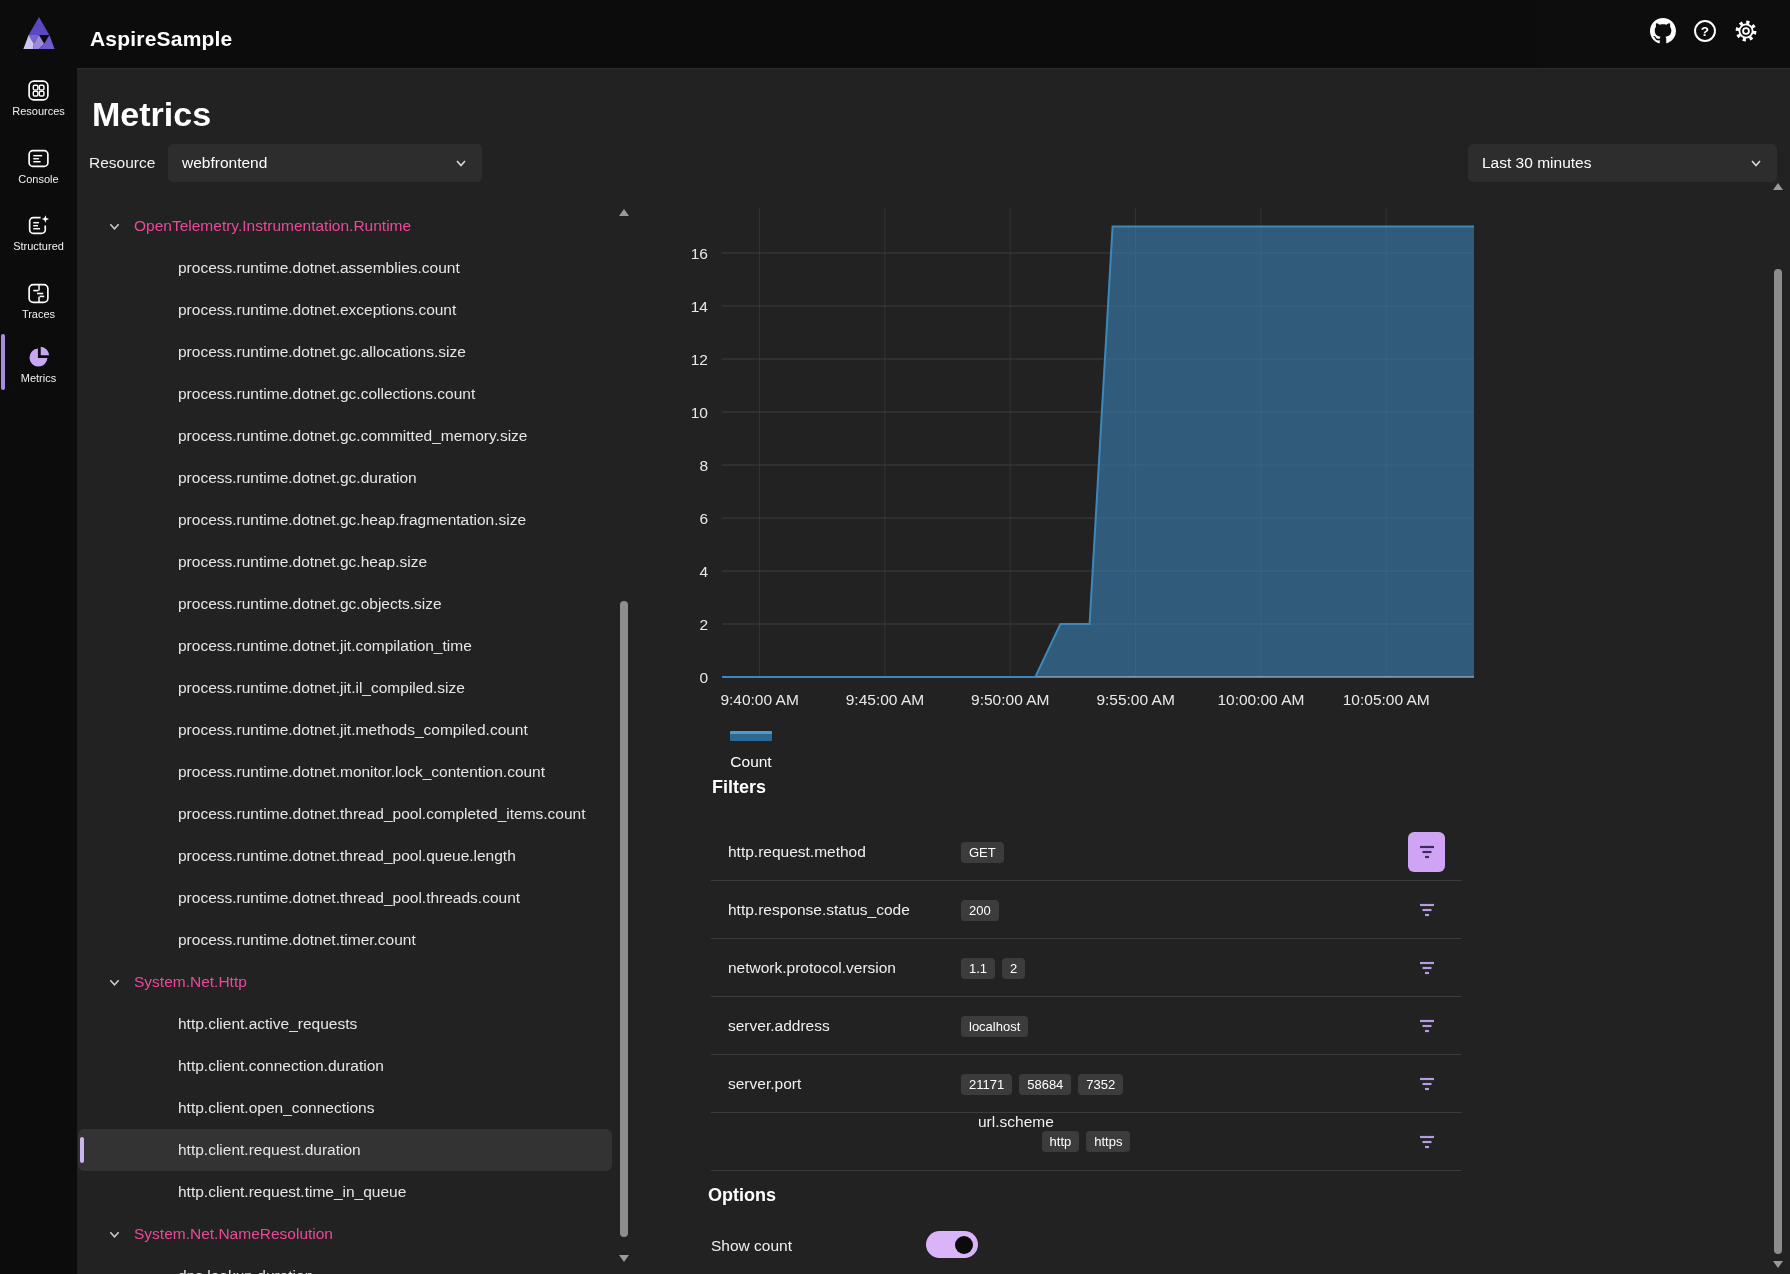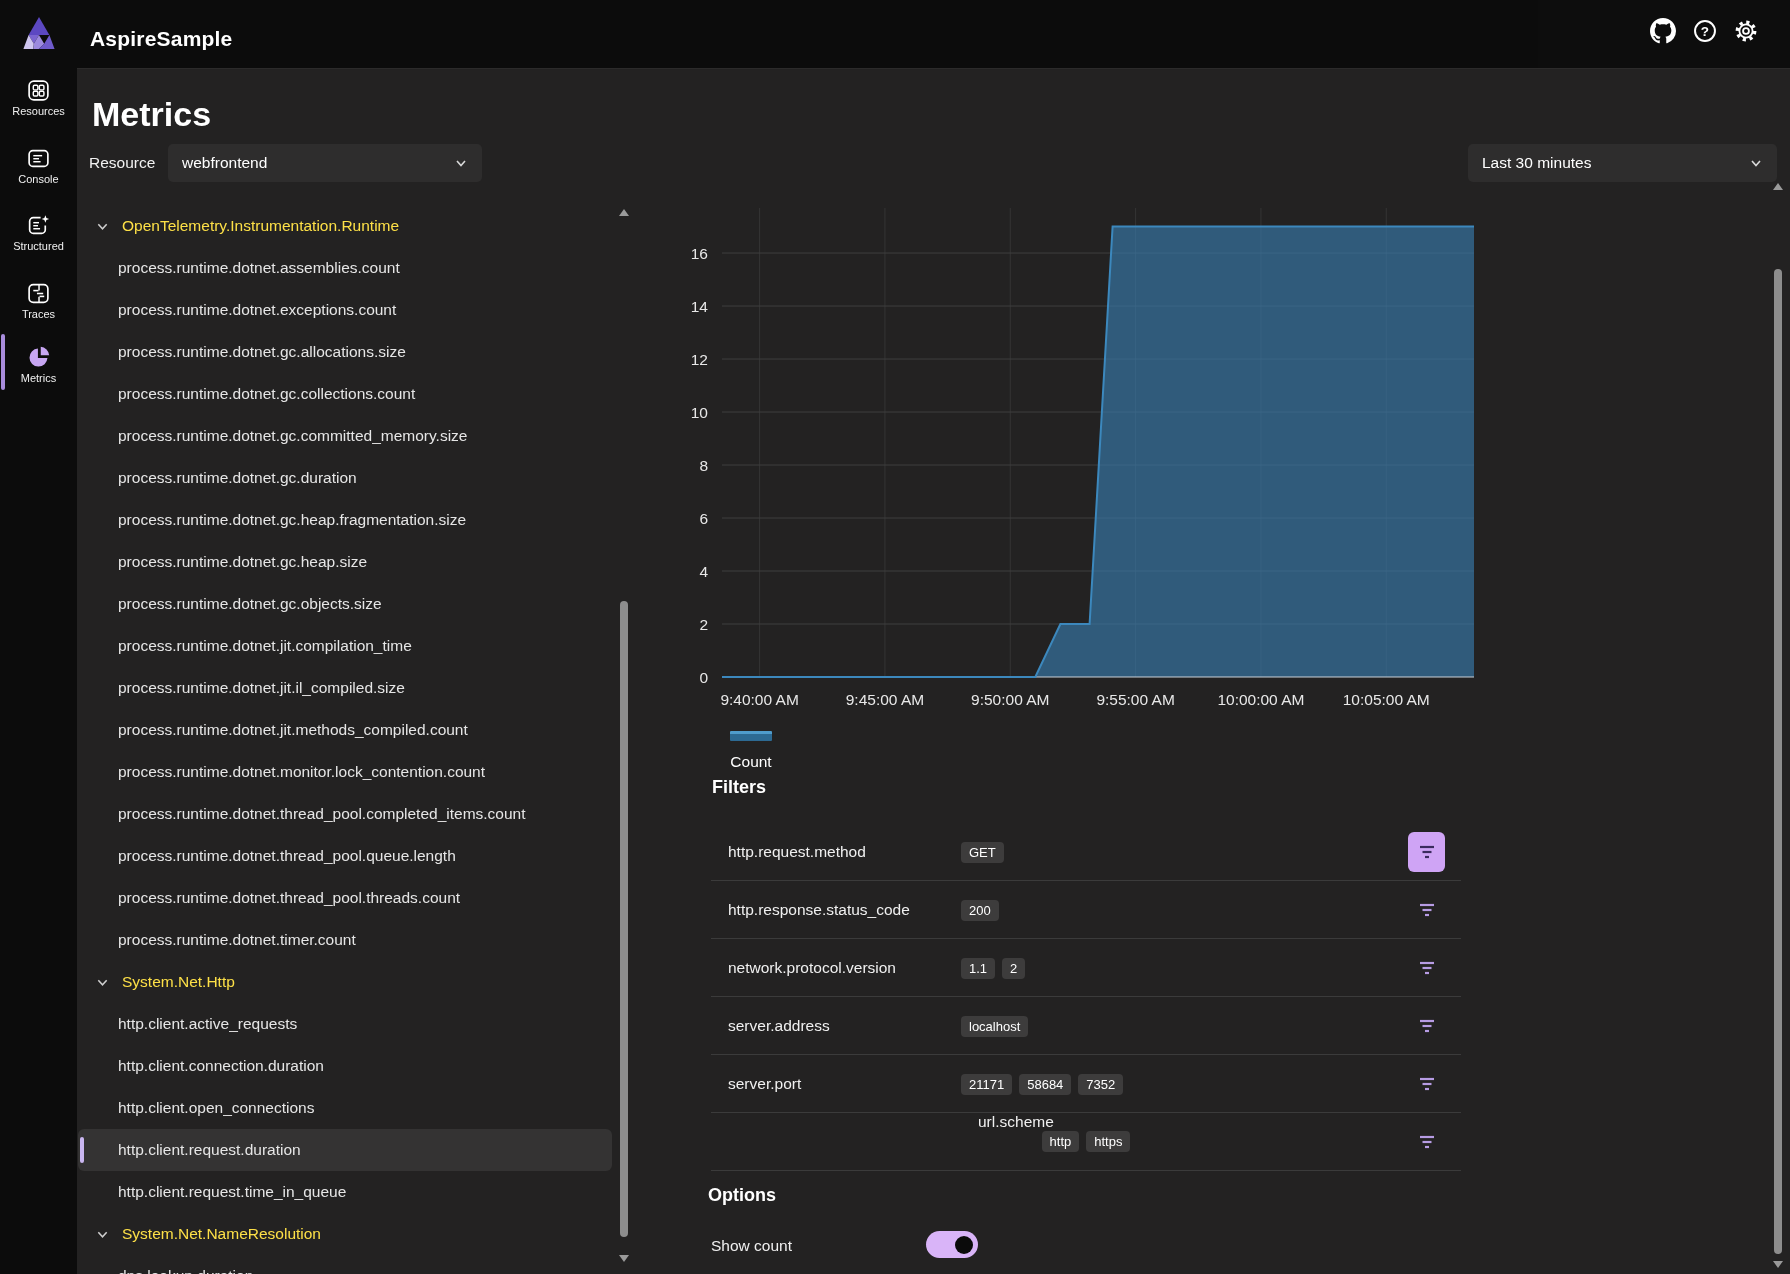--- a/index.html
+++ b/index.html
@@ -29,22 +29,22 @@
   #resource-label { position:absolute; left:12px; top:85px; color:#f2f2f2; font-size:15.5px; }
   #resource-select { left:91px; top:75px; width:314px; }
   #time-select { left:1391px; top:75px; width:309px; }
 
   #content { position:absolute; left:0; top:106px; width:1713px; height:1100px; overflow:hidden; }
 
   
   #tree { position:absolute; left:1px; top:0; width:534px; height:1100px; overflow:hidden; }
   .tree-row { position:absolute; left:0; width:534px; height:42px; display:flex; align-items:center; color:#e6e6e6;
     font-size:15.5px; cursor:pointer; border-radius:6px; }
-  .tree-row.group { padding-left:18px; gap:13px; color:#fde047; }
-  .tree-row.leaf  { padding-left:40px; }
+  .tree-row.group { padding-left:30px; gap:13px; color:#ec4899; }
+  .tree-row.leaf  { padding-left:100px; }
   .tree-row.selected { background:#343333; }
   .sel-bar { position:absolute; left:2px; top:8px; width:4px; height:26px; border-radius:3px; background:#c9b6f0; }
 
   
   .sbar { position:absolute; width:16px; }
   .sbar .thumb { position:absolute; left:4px; width:8px; background:#8d8d8d; border-radius:4px; cursor:pointer; }
   .sbar .arr { position:absolute; left:3px; width:0; height:0; border-left:5px solid transparent; border-right:5px solid transparent; cursor:pointer; }
   .arr.up { border-bottom:7px solid #9a9a9a; }
   .arr.down { border-top:7px solid #9a9a9a; }
 

